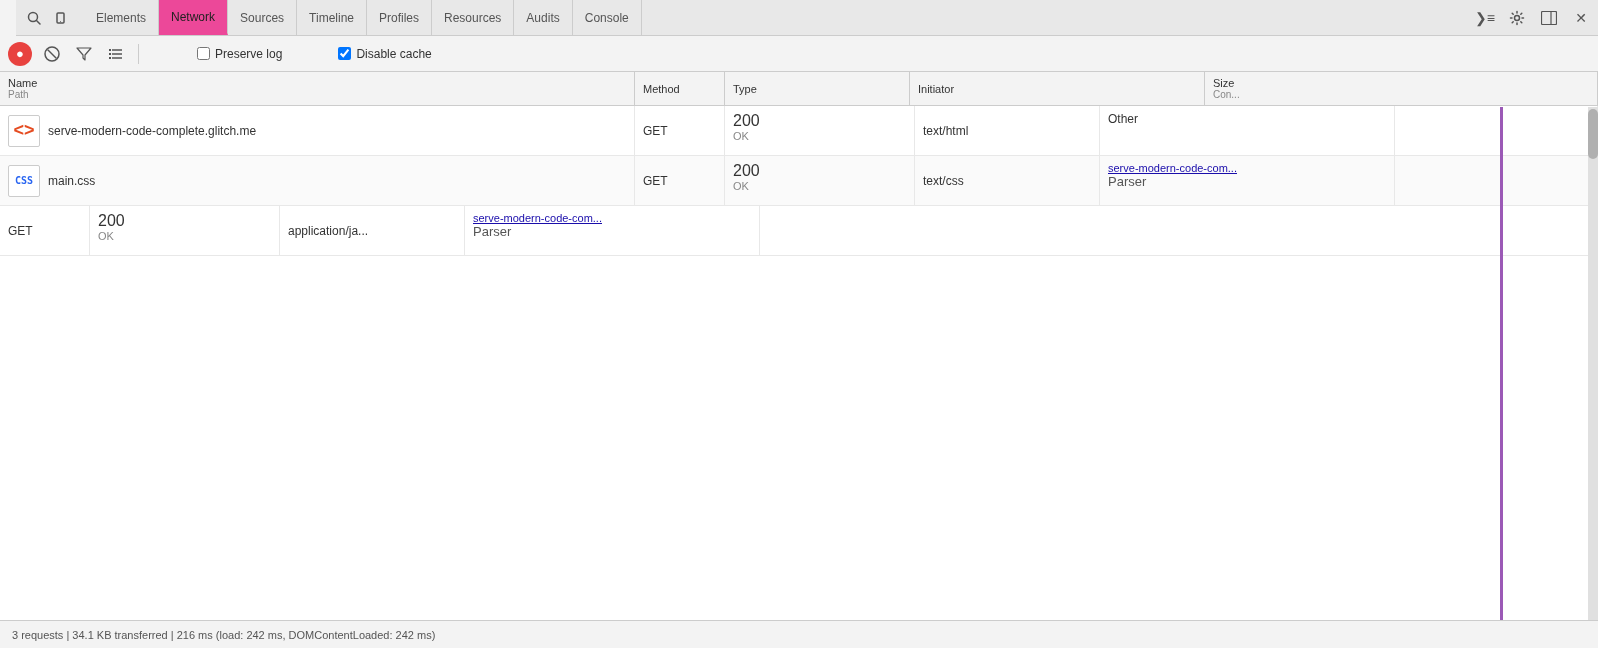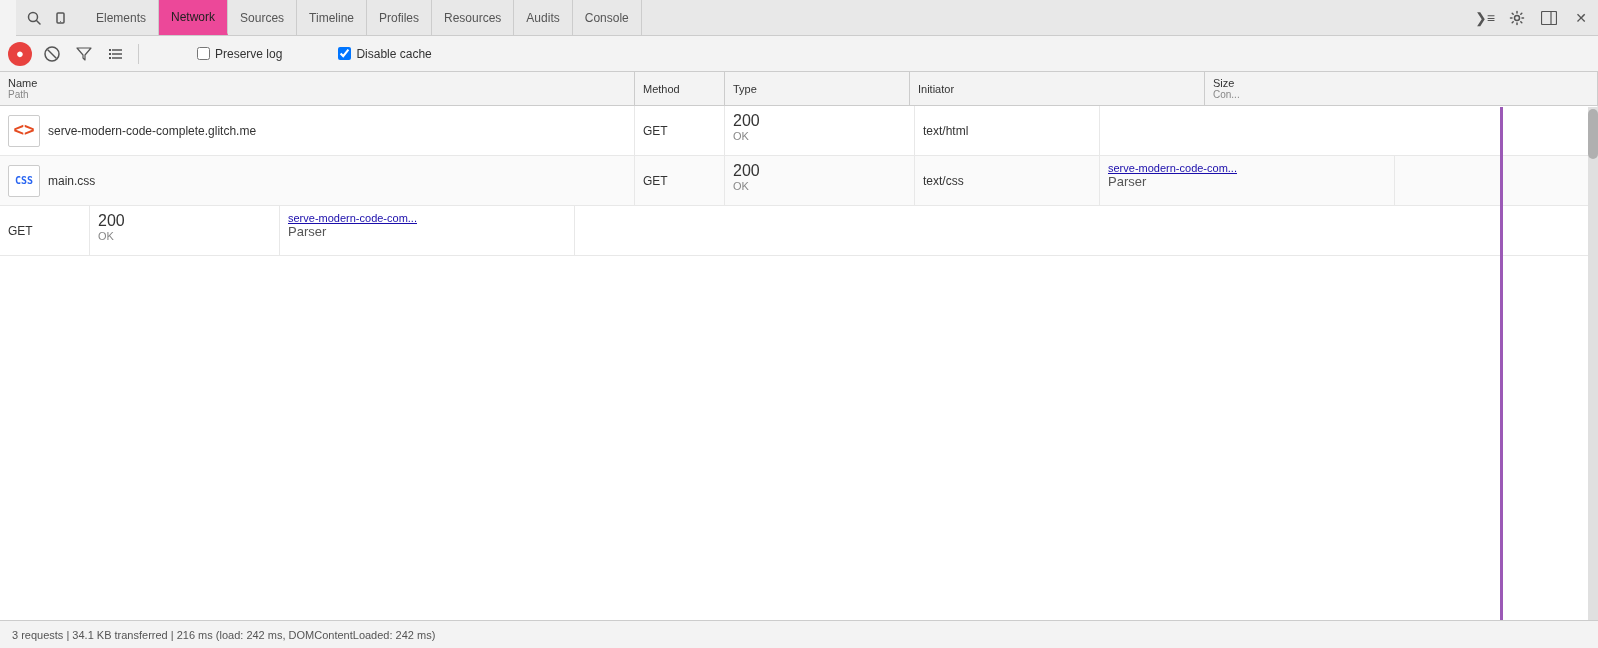--- a/index.html
+++ b/index.html
@@ -380,20 +380,23 @@
       <div class="td td-method col-method">
         <span>GET</span>
       </div>
       <div class="td td-status col-status">
         <span class="status-code">200</span>
         <span class="status-ok">OK</span>
       </div>
       <div class="td td-type col-type">
         <span>text/html</span>
       </div>
+      <div class="td td-initiator col-initiator">
+        <span>Other</span>
+      </div>
       <div class="td td-size col-size"></div>
     </div>
 
     <div class="table-row alt">
       <div class="td td-name col-name">
         <div class="file-icon">
           <span class="file-icon-css">CSS</span>
         </div>
         <span>main.css</span>
       </div>
@@ -415,20 +418,23 @@
     </div>
 
     <div class="table-row">
       <div class="td td-method col-method">
         <span>GET</span>
       </div>
       <div class="td td-status col-status">
         <span class="status-code">200</span>
         <span class="status-ok">OK</span>
       </div>
+      <div class="td td-type col-type">
+        <span>application/ja...</span>
+      </div>
       <div class="td td-initiator col-initiator">
         <span class="initiator-link">serve-modern-code-com...</span>
         <span class="initiator-sub">Parser</span>
       </div>
       <div class="td td-size col-size"></div>
     </div>
 
     <div class="empty-rows"></div>
   </div>
 

